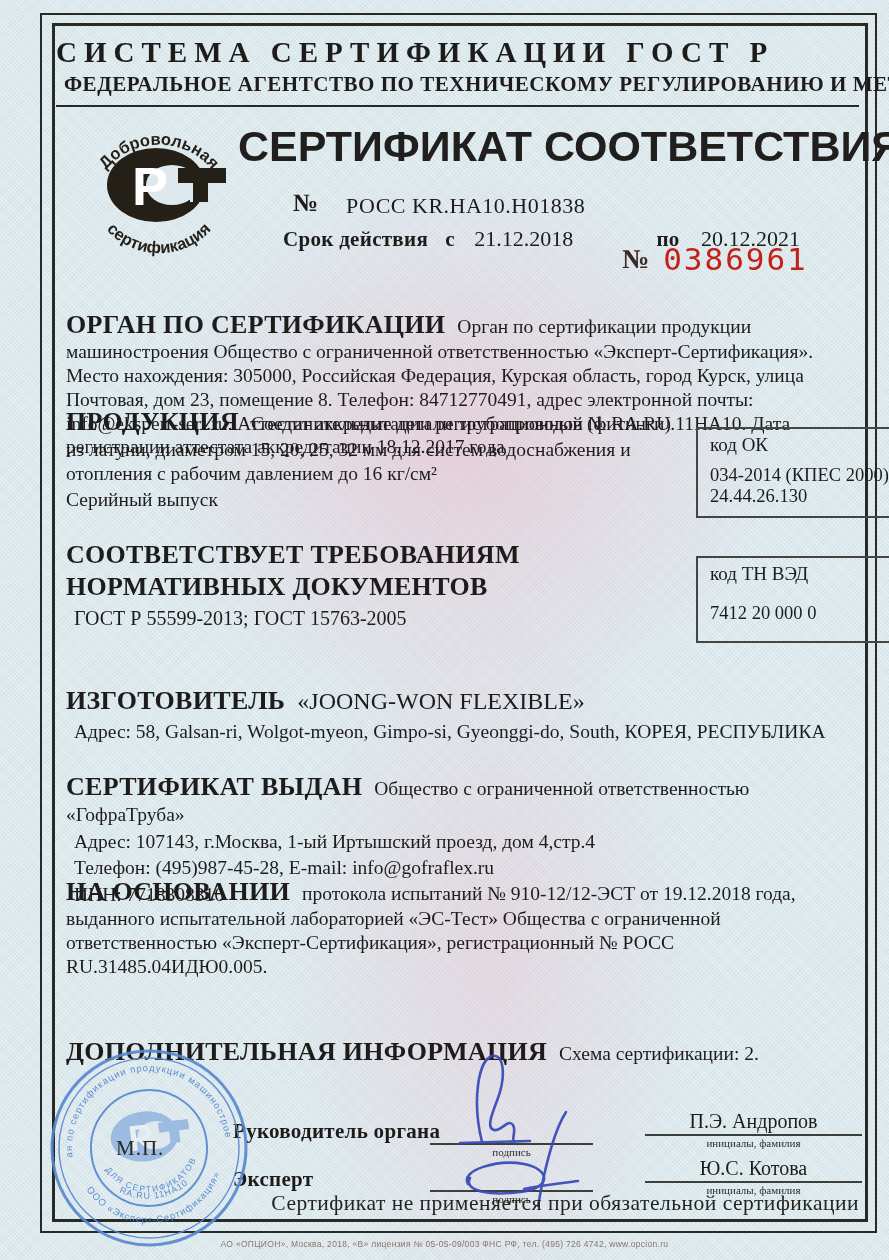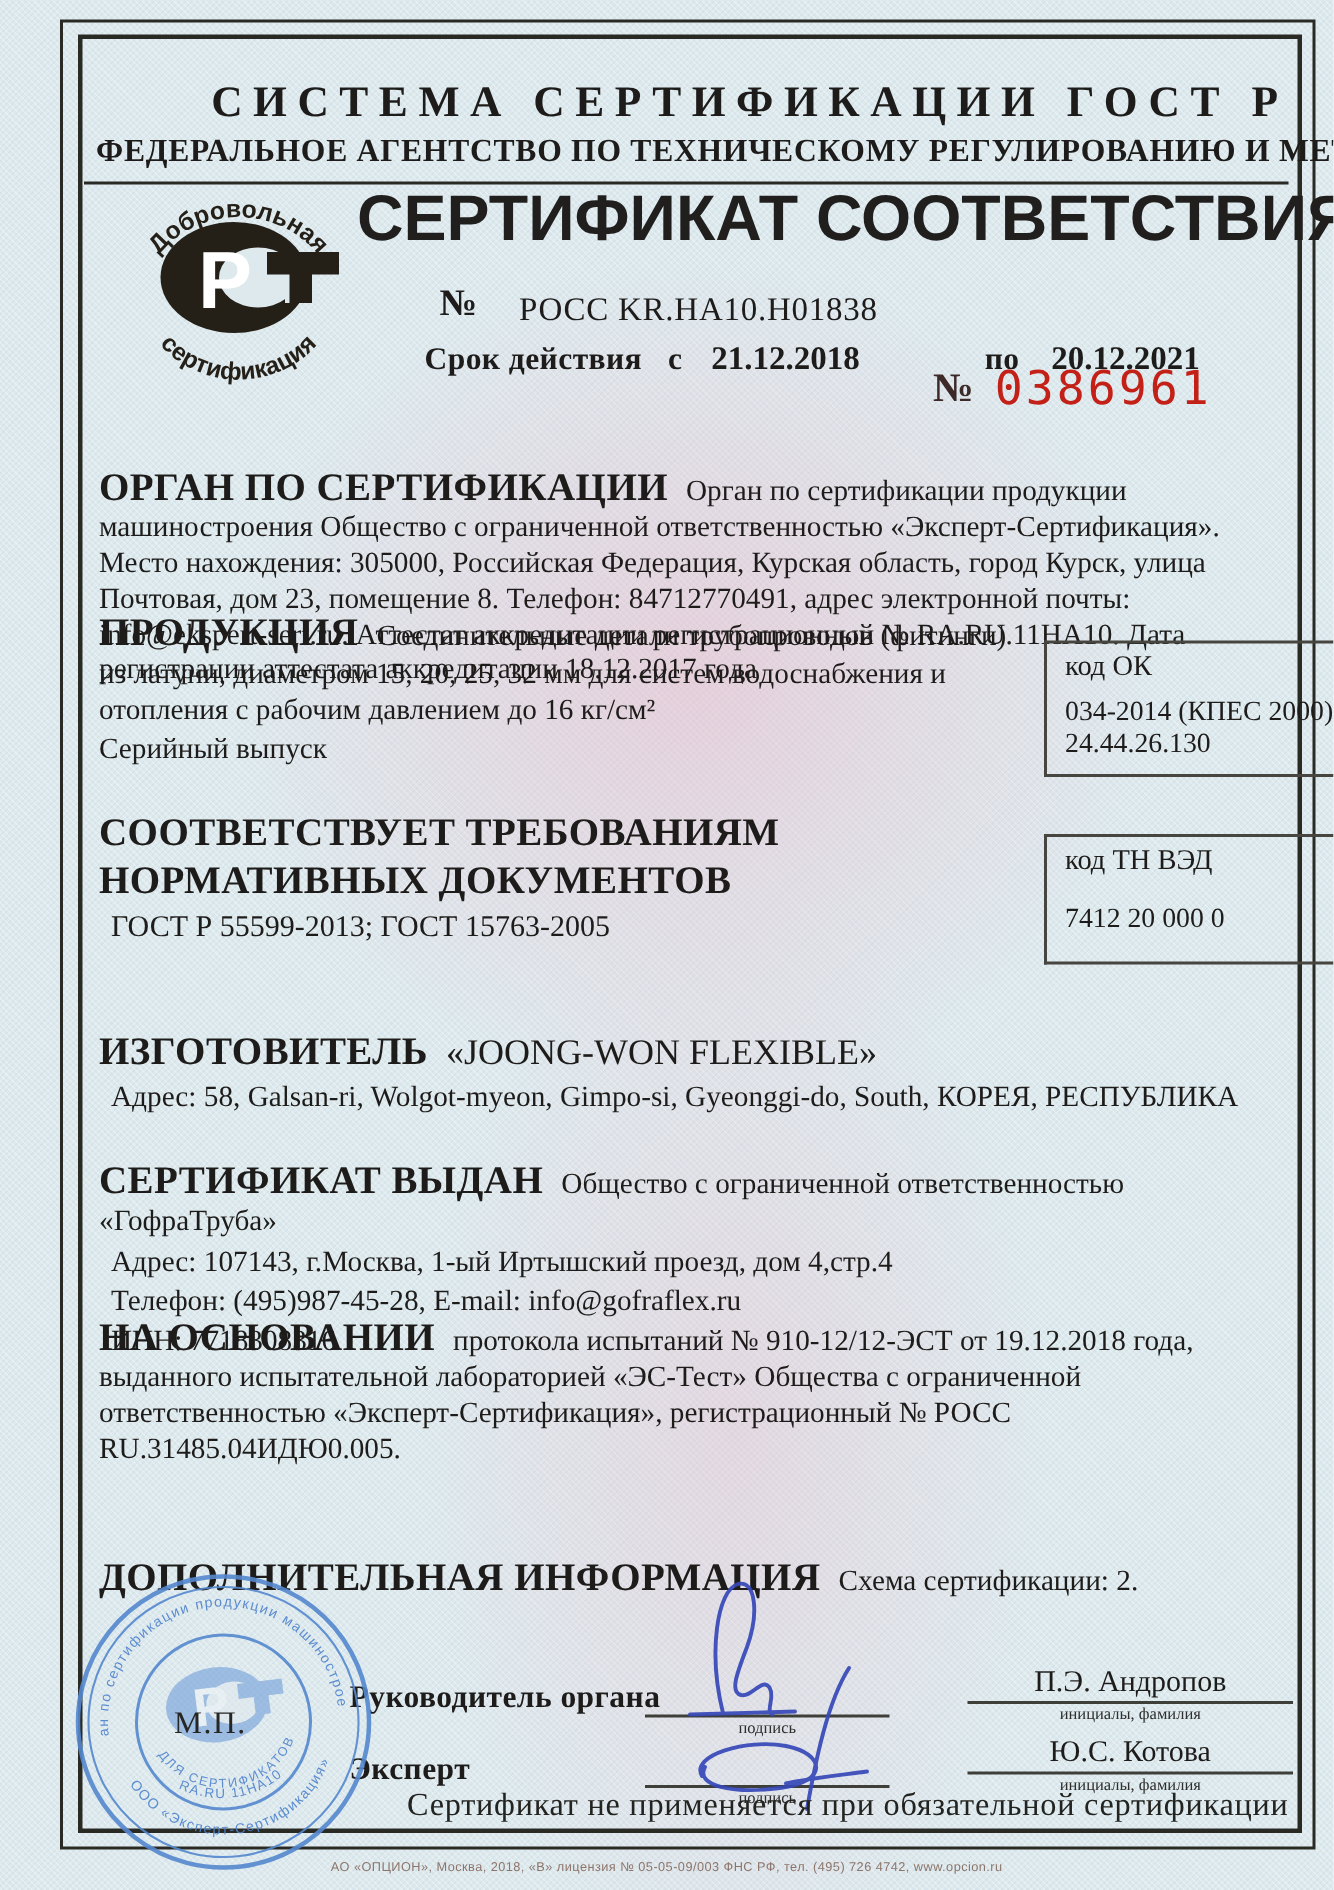--- a/index.html
+++ b/index.html
@@ -8,31 +8,31 @@
     font-family:"Liberation Serif", serif; color:#1e1c1a;
     background-color:#dde9ed;
     background-image:
       radial-gradient(ellipse 430px 390px at 52% 36%, rgba(234,186,203,.55), rgba(234,186,203,0) 72%),
       radial-gradient(ellipse 300px 520px at 55% 76%, rgba(234,186,203,.38), rgba(234,186,203,0) 70%),
       repeating-linear-gradient(45deg, rgba(255,255,255,.28) 0 1px, rgba(0,0,0,0) 1px 3px),
       repeating-linear-gradient(-45deg, rgba(150,185,200,.12) 0 1px, rgba(0,0,0,0) 1px 3px);
   }
   .frame-outer { position:absolute; left:40px; top:13px; width:833px; height:1216px; border:2px solid #2a2a24; }
   .frame-inner { position:absolute; left:52px; top:23px; width:810px; height:1193px; border:3px solid #2a2a24; }
-  .header-box { position:absolute; left:56px; top:43px; width:803px; height:78px; border-bottom:2px solid #2a2a24; text-align:right; }
+  .header-box { position:absolute; left:56px; top:27px; width:803px; height:78px; border-bottom:2px solid #2a2a24; text-align:left; }
   .header-l1 { margin-top:9px; font-size:29px; font-weight:bold; letter-spacing:7px; white-space:nowrap; }
   .header-l2 { margin-top:3px; font-size:21.5px; font-weight:bold; letter-spacing:.5px; white-space:nowrap; transform:scaleX(.98); transform-origin:center; }
   .logo-svg { position:absolute; left:80px; top:112px; }
   .doc-title { position:absolute; left:238px; top:122px; width:624px; text-align:center;
     font-family:"Liberation Sans", sans-serif; font-weight:bold; font-size:43px; color:#201f1d; white-space:nowrap; }
   .num-label   { position:absolute; left:293px; top:189px; font-size:25px; font-weight:bold; }
   .num-value   { position:absolute; left:346px; top:193px; font-size:22px; letter-spacing:.5px; }
   .validity    { position:absolute; left:283px; top:226px; font-size:21px; white-space:nowrap; }
   .validity b  { letter-spacing:.3px; }
-  .validity .date { font-size:22px; font-weight:bold; }
+  .validity .date { font-size:22px; font-weight:normal; }
   .v-from { margin-left:12px; } .v-fromdate { margin-left:14px; }
   .v-to { margin-left:78px; } .v-todate { margin-left:16px; }
   .red-num { position:absolute; left:622px; top:241px; white-space:nowrap; }
   .red-num .sym { font-size:27px; font-weight:bold; color:#3d2a28; vertical-align:middle; }
   .red-num .digits { font-family:"DejaVu Sans Mono", monospace; font-size:31px; color:#c32017; letter-spacing:2px; vertical-align:middle; margin-left:10px; }
   .sec { position:absolute; left:66px; font-size:19.5px; line-height:1.22; }
   .sec .lbl { font-size:26px; font-weight:bold; letter-spacing:.3px; padding-right:12px; }
   .sec-organ   { top:289px; width:796px; }
   .sec-product { top:406px; width:616px; }
   .sec-serial  { margin-top:3px; }

